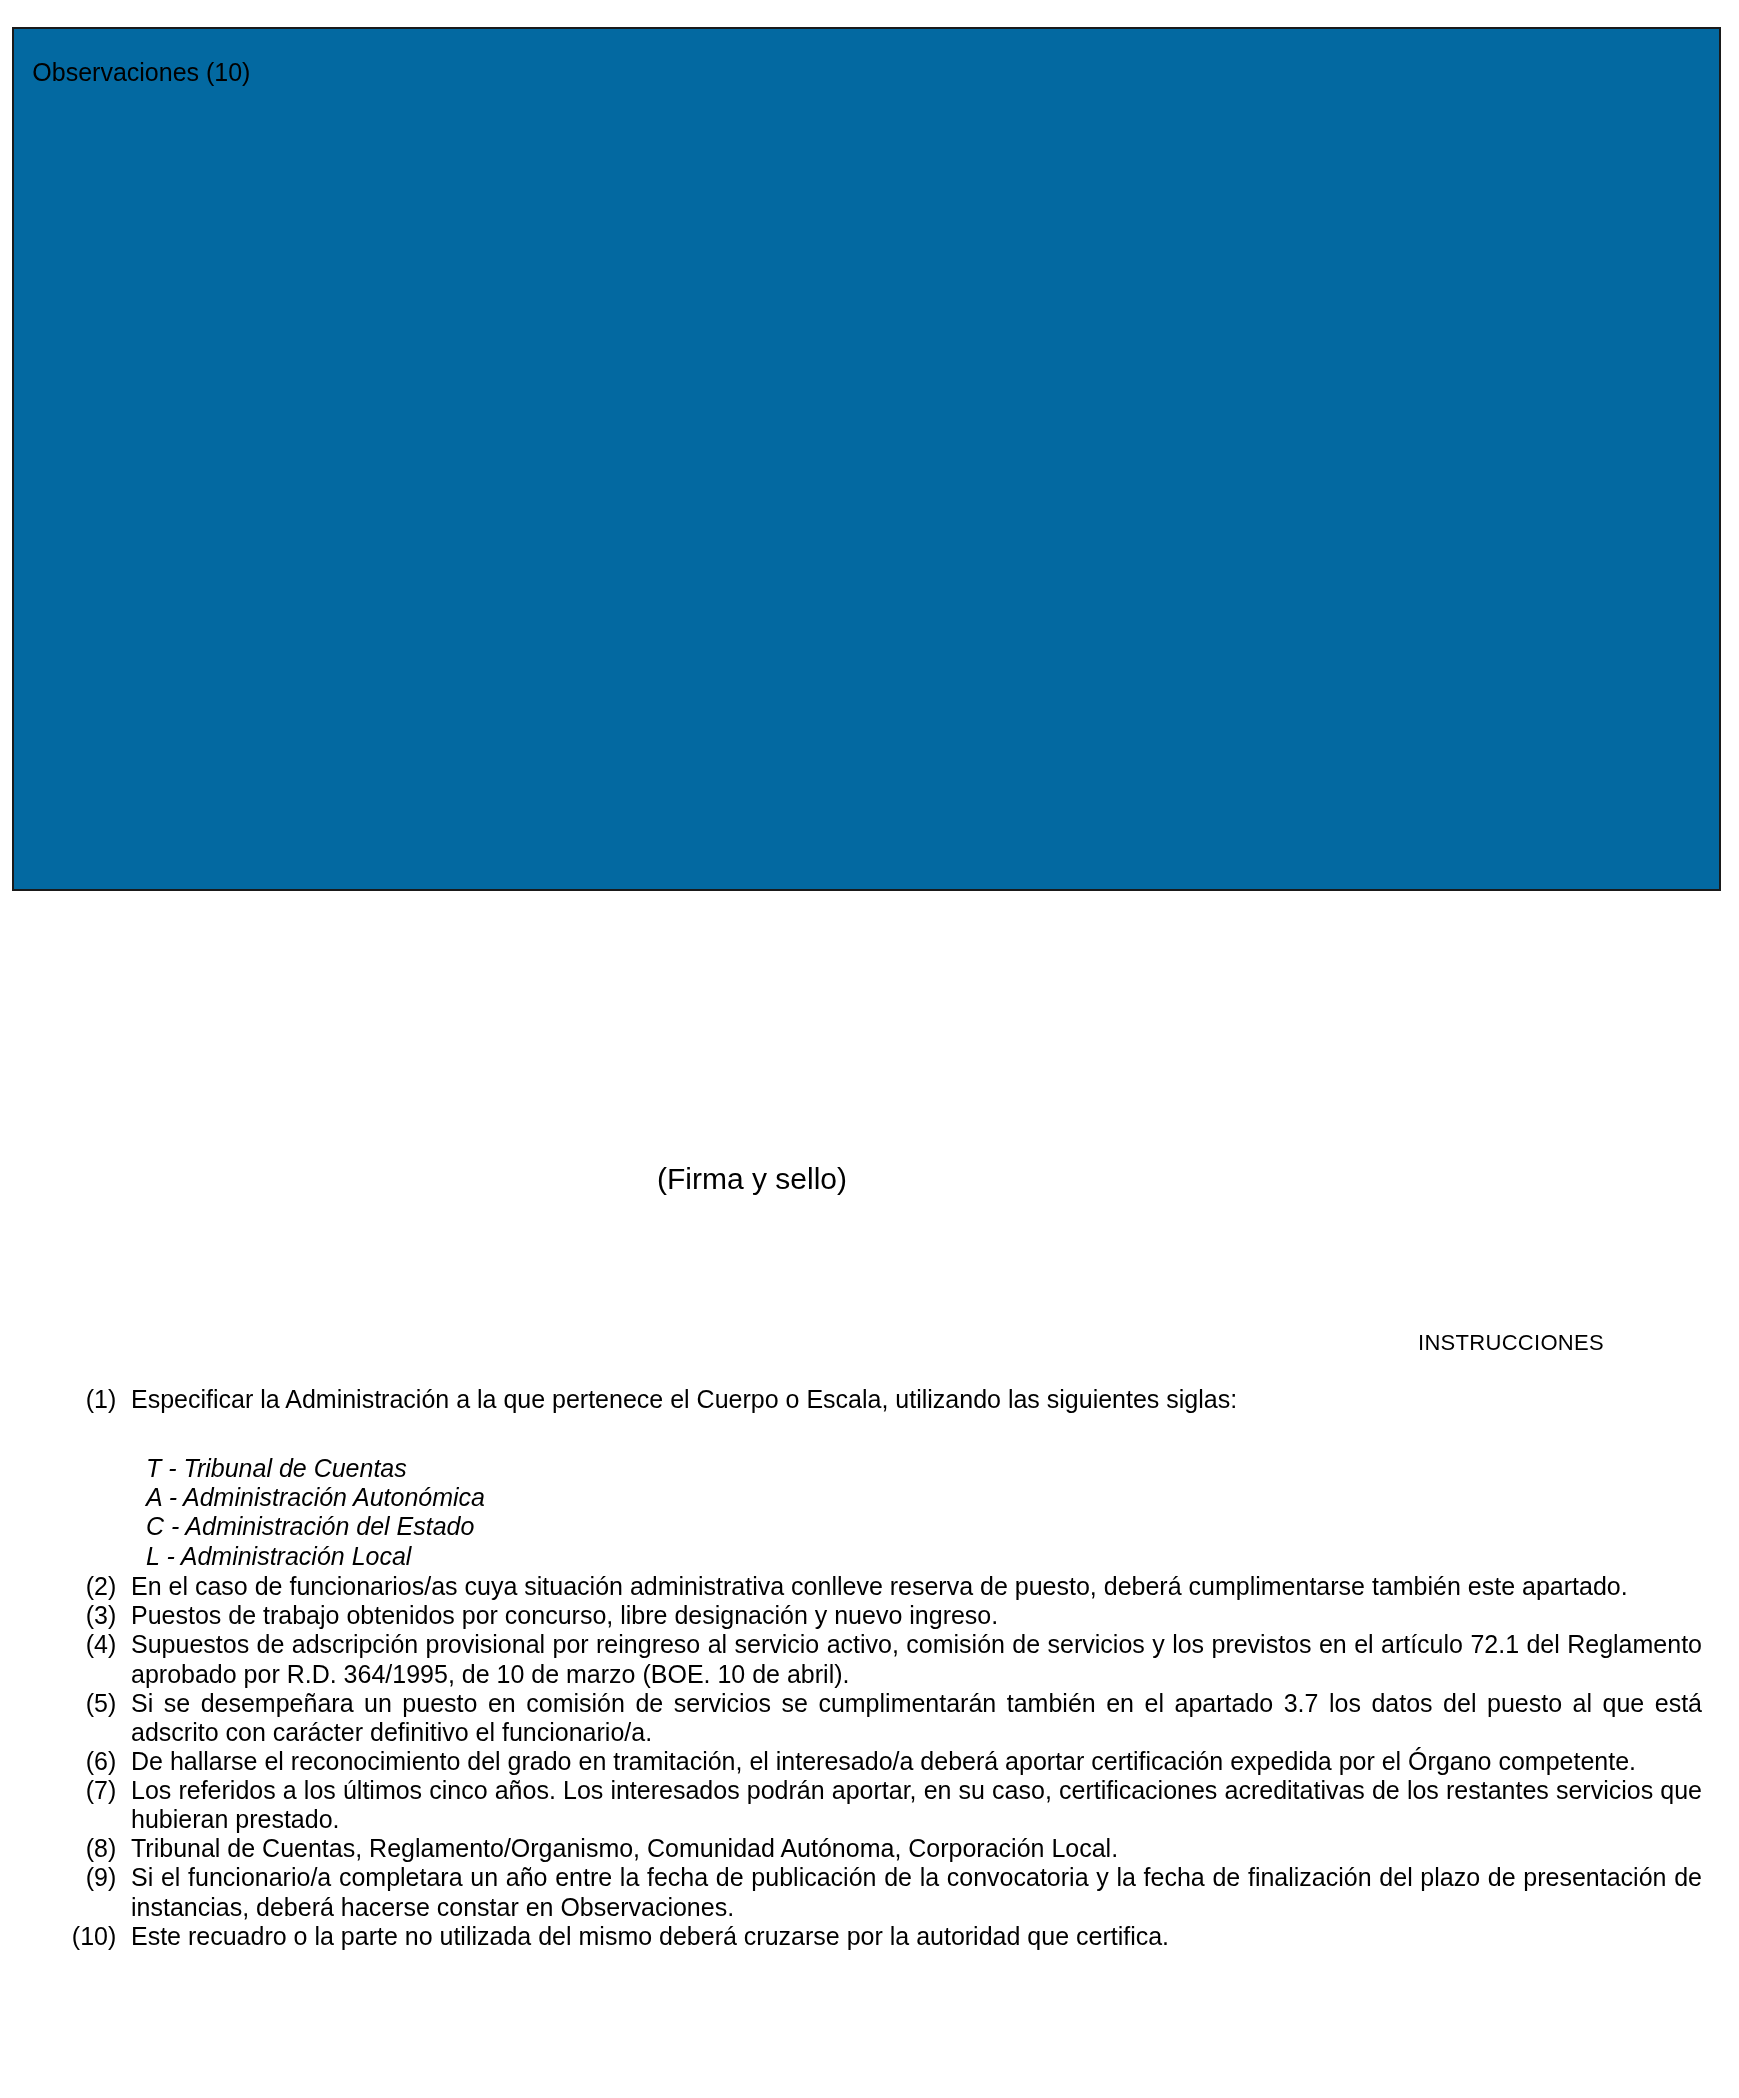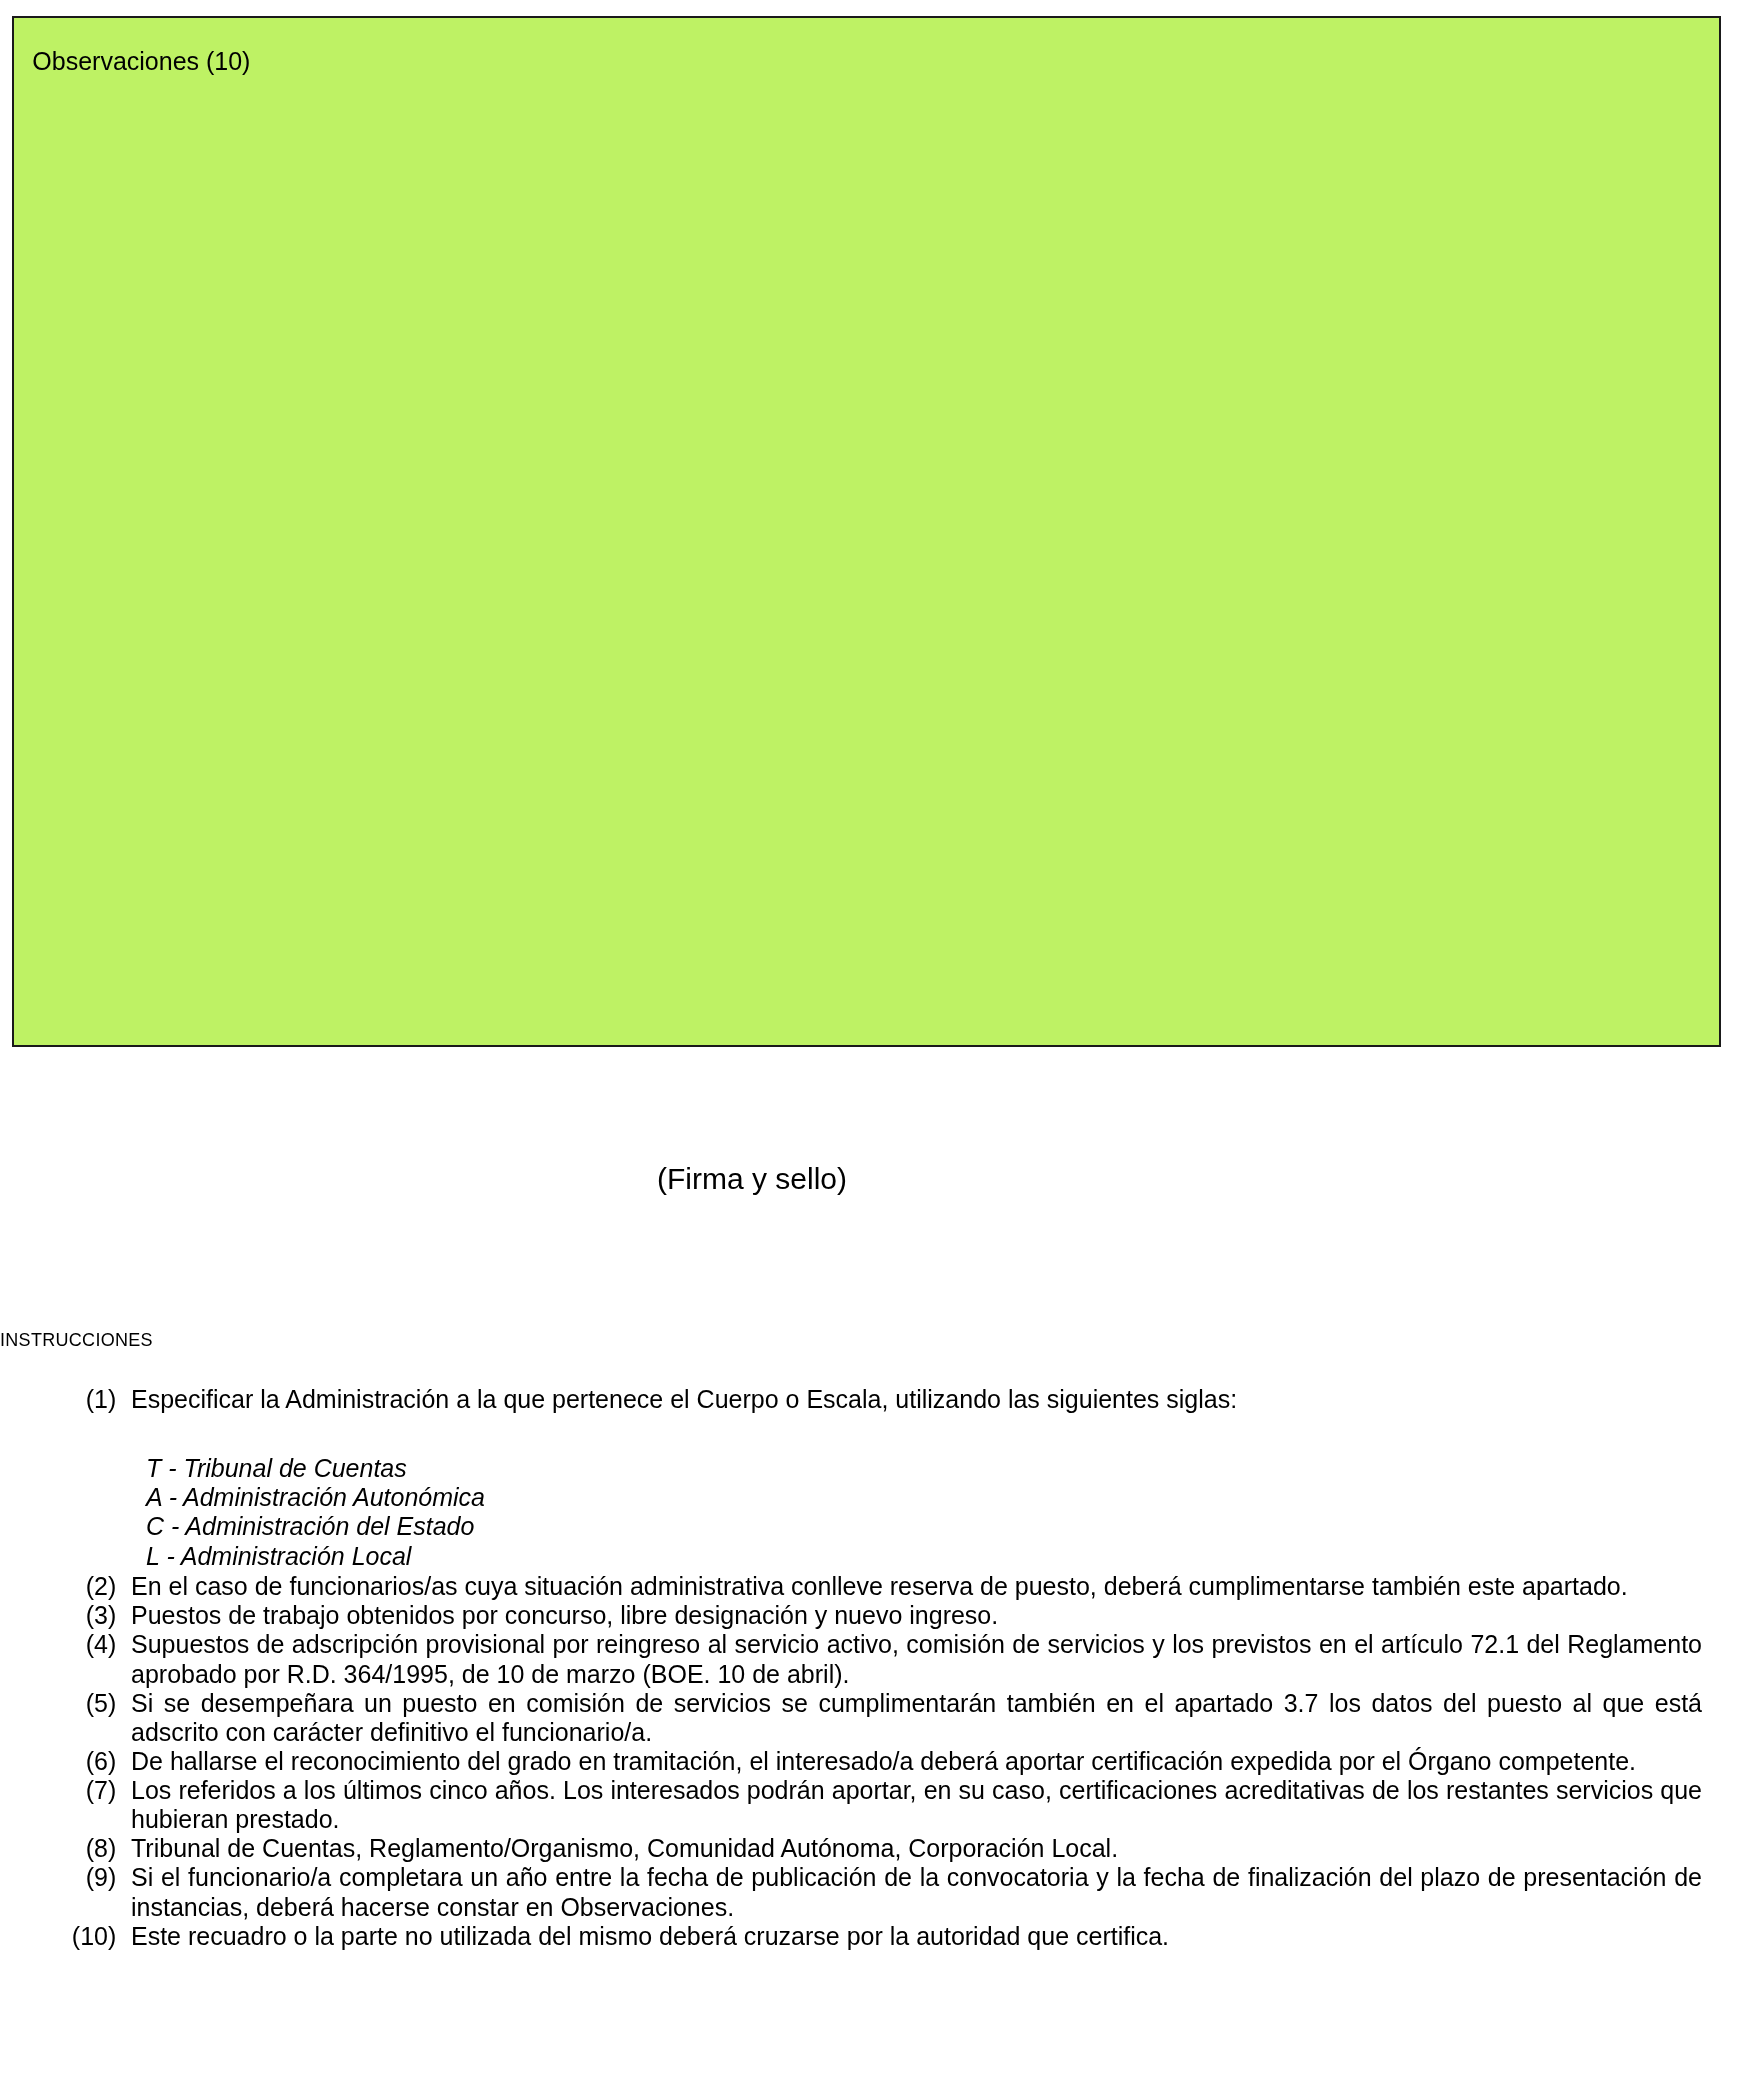--- a/index.html
+++ b/index.html
@@ -13,26 +13,26 @@
     font-family: "Liberation Sans", sans-serif;
     color: #000000;
     position: relative;
     overflow: hidden;
   }
 
   
   .obs-box {
     position: absolute;
     left: 12.3px;
-    top: 16px;
+    top: 27px;
     width: 1709px;
-    height: 1031px;
+    height: 864px;
     box-sizing: border-box;
     border: 2.5px solid #1a1a1a;
-    background: #bef264;
+    background: #0369a1;
   }
   .obs-label {
     position: absolute;
     left: 18px;
     top: 28px;
     font-size: 25px;
     line-height: 1.2;
     white-space: nowrap;
     color: #000;
   }
@@ -47,22 +47,22 @@
     font-size: 30px;
     color: #000;
   }
 
   
   .instr-heading {
     position: absolute;
     left: 0;
     top: 1330px;
     width: 1604px;
-    text-align: left;
-    font-size: 18px;
+    text-align: right;
+    font-size: 22px;
     letter-spacing: 0.3px;
     color: #000;
   }
 
   
   .instr-list {
     position: absolute;
     left: 41px;
     top: 1385px;
     width: 1661px;

